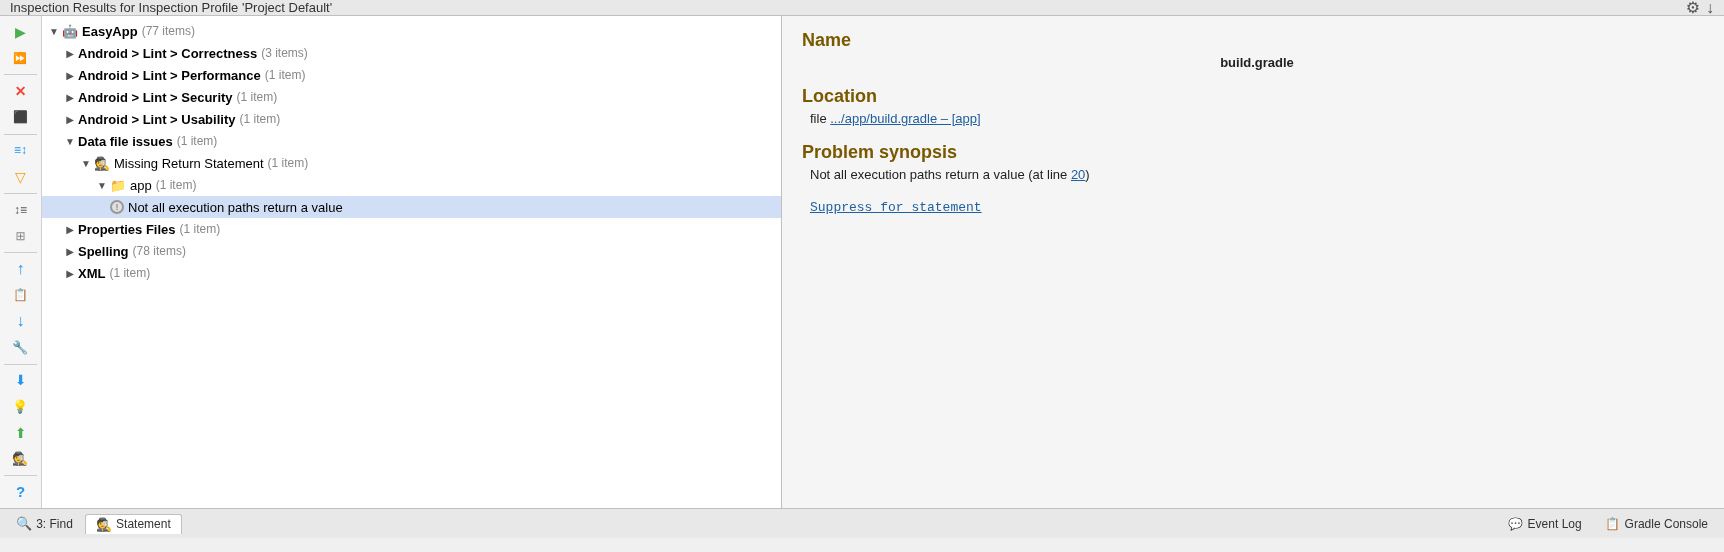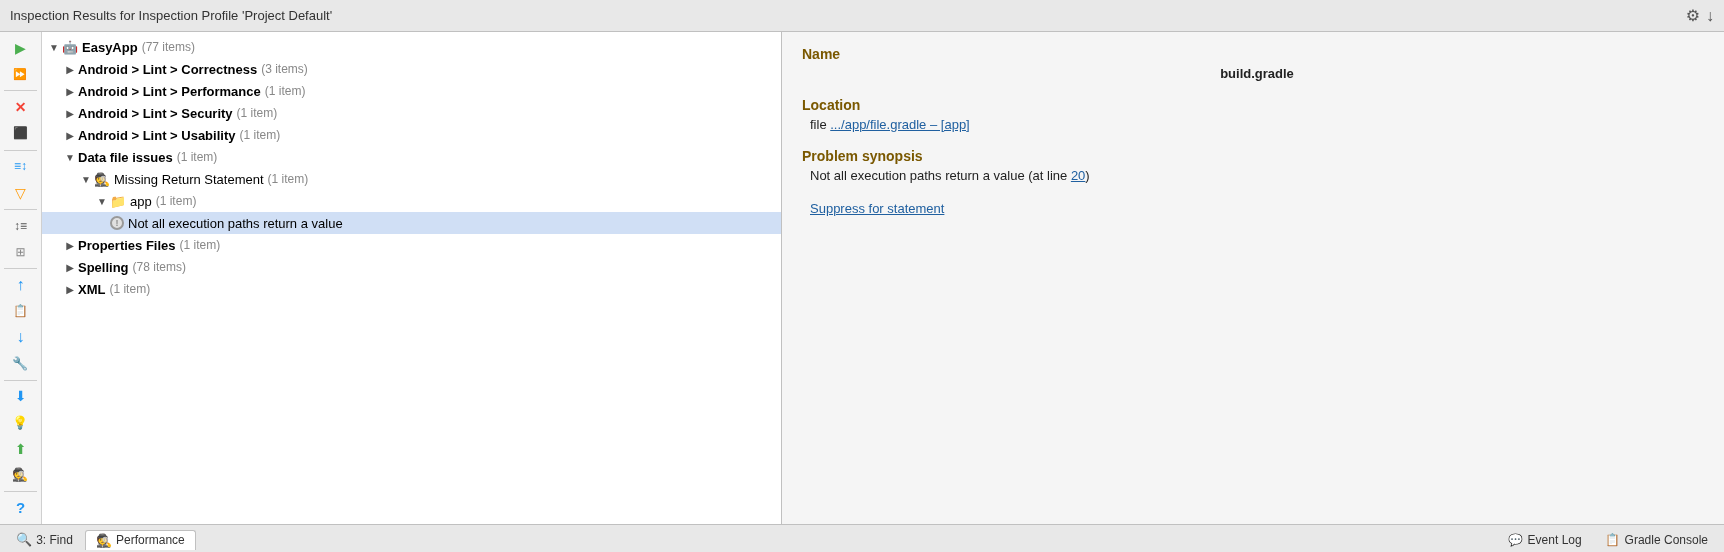--- a/index.html
+++ b/index.html
@@ -13,21 +13,21 @@
     }
 
     
     .title-bar {
       background: #e8e8e8;
       border-bottom: 1px solid #c0c0c0;
       padding: 4px 10px;
       display: flex;
       align-items: center;
       justify-content: space-between;
-      height: 32px;
+      height: 16px;
     }
     .title-bar-title {
       font-size: 13px;
       color: #333;
     }
     .title-bar-actions {
       display: flex;
       gap: 6px;
     }
     .title-bar-btn {
@@ -133,21 +133,21 @@
       background: #f5f5f5;
       padding: 14px 20px;
       overflow-y: auto;
     }
     .detail-section {
       margin-bottom: 16px;
     }
     .detail-heading {
       font-weight: bold;
       color: #7a5800;
-      font-size: 14px;
+      font-size: 18px;
       margin-bottom: 4px;
     }
     .detail-value {
       font-size: 13px;
       color: #222;
       padding-left: 8px;
     }
     .detail-value.bold {
       font-weight: bold;
       text-align: center;
@@ -369,49 +369,49 @@
   <div class="detail-panel">
 
     <div class="detail-section">
       <div class="detail-heading">Name</div>
       <div class="detail-value bold">build.gradle</div>
     </div>
 
     <div class="detail-section">
       <div class="detail-heading">Location</div>
       <div class="detail-text">
-        <span>file </span><span class="detail-link">.../app/file.gradle – [app]</span>
+        <span>file </span><span class="detail-link">.../app/build.gradle – [app]</span>
       </div>
     </div>
 
     <div class="detail-section">
       <div class="detail-heading">Problem synopsis</div>
       <div class="detail-text">
         <span>Not all execution paths return a value (at line </span><span class="detail-link">20</span><span>)</span>
       </div>
     </div>
 
     <div class="detail-section">
-      <div style="padding-left: 8px; margin-top: 18px;">
+      <div style="padding-left: 8px; margin-top: 18px; font-family: Liberation Mono, monospace;">
         <span class="detail-link">Suppress for statement</span>
       </div>
     </div>
 
   </div>
 
 </div>
 
 <div class="bottom-bar">
   <div class="bottom-tab">
     <span class="bottom-tab-icon">🔍</span>
     <span>3: Find</span>
   </div>
   <div class="bottom-tab active">
     <span class="bottom-tab-icon">🕵</span>
-    <span>Performance</span>
+    <span>Statement</span>
   </div>
   <div class="bottom-right-tabs">
     <div class="bottom-right-tab">
       <span>💬</span>
       <span>Event Log</span>
     </div>
     <div class="bottom-right-tab">
       <span>📋</span>
       <span>Gradle Console</span>
     </div>

